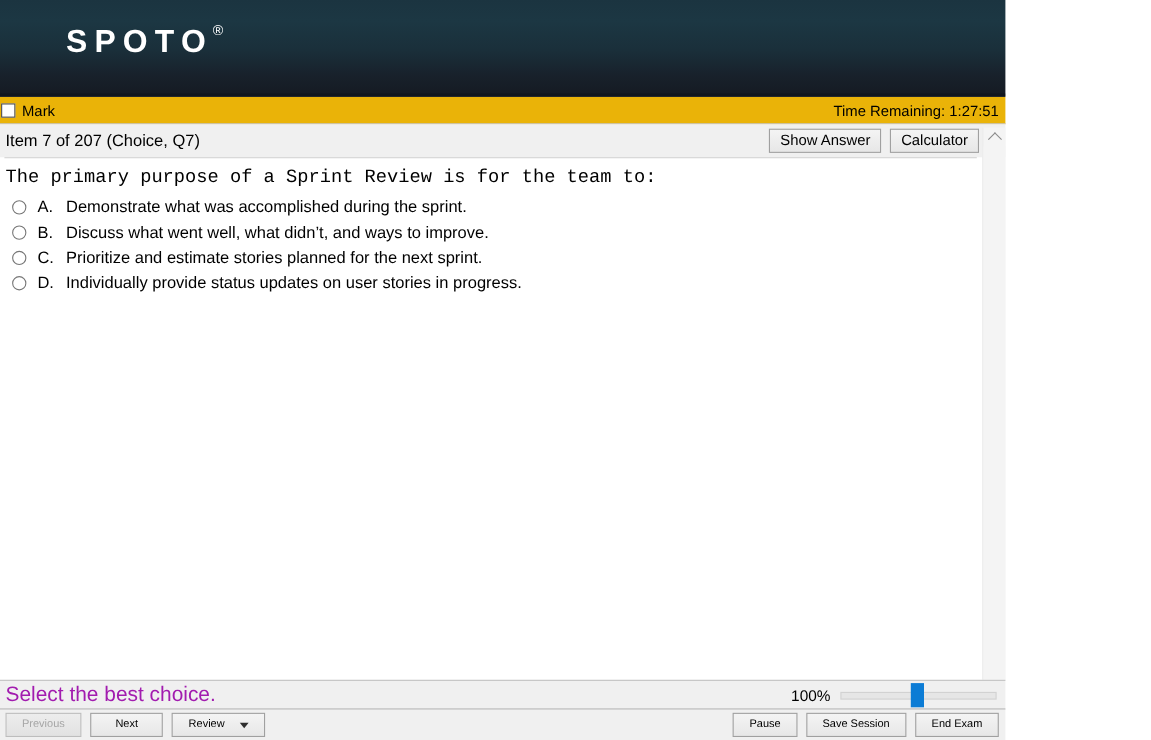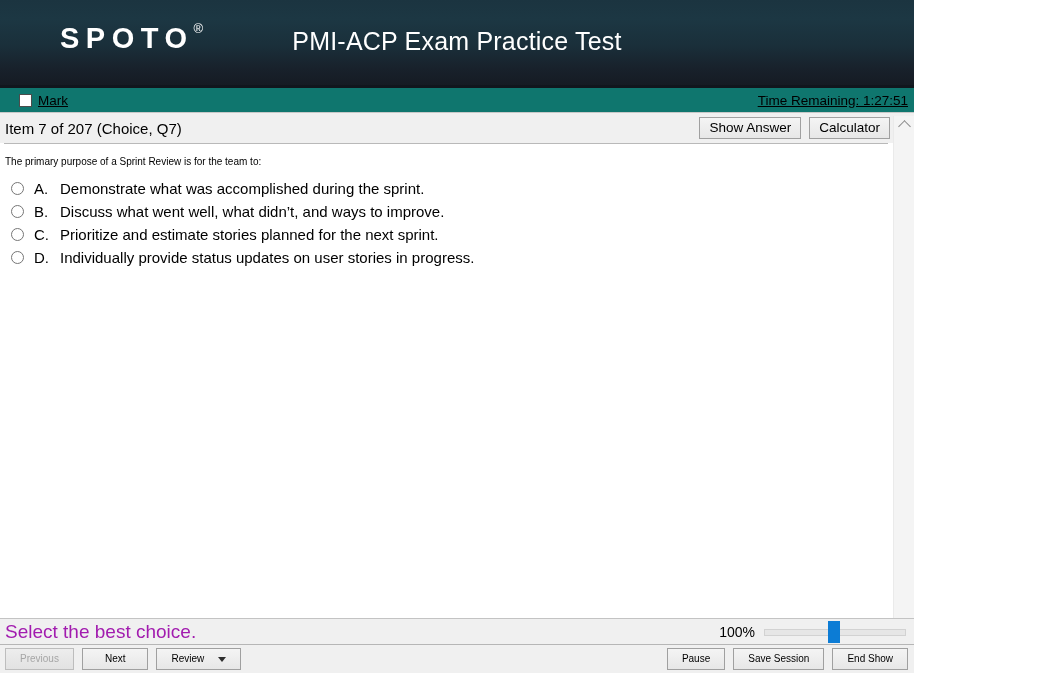--- a/index.html
+++ b/index.html
@@ -68,29 +68,28 @@
     position: absolute;
     left: 0; right: 0; bottom: 0;
     height: 3px;
     background: #11161d;
   }
 
   
   .markbar {
     flex: 0 0 25px;
     height: 25px;
-    background: #0f766e;
+    background: #eab308;
     border-bottom: 1px solid #c8c8c8;
     display: flex;
     align-items: center;
     justify-content: space-between;
-    padding: 0 6px 0 19px;
+    padding: 0 6px 0 1px;
     box-sizing: border-box;
     font-size: 13px;
-    text-decoration: underline;
   }
   .mark-wrap {
     display: flex;
     align-items: center;
     gap: 6px;
     cursor: default;
   }
   .checkbox {
     width: 13px;
     height: 13px;
@@ -168,24 +167,25 @@
   
   .content {
     flex: 1 1 auto;
     position: relative;
     background: #ffffff;
     padding: 9px 0 0 5px;
     box-sizing: border-box;
     overflow: hidden;
   }
   .stem {
-    font-size: 10px;
+    font-size: 17px;
     color: #000;
     line-height: 18px;
     margin-bottom: 7px;
+    font-family: Liberation Mono, monospace;
   }
   .options {
     display: flex;
     flex-direction: column;
     gap: 3px;
   }
   .option {
     display: flex;
     align-items: center;
     gap: 0;
@@ -315,21 +315,20 @@
   .toolbar .btn { padding: 2px 14px; font-size: 10px; }
   .toolbar .btn.wide { padding: 2px 22px; }
 </style>
 </head>
 <body>
 
 <div class="app">
 
   <div class="banner">
     <div class="banner-logo"><span>SPOTO</span><span class="reg">®</span></div>
-    <div class="banner-title">PMI-ACP Exam Practice Test</div>
     <div class="banner-bottom-edge"></div>
   </div>
 
   <div class="markbar">
     <div class="mark-wrap">
       <span class="checkbox"></span>
       <span class="mark-label">Mark</span>
     </div>
     <div class="timer">Time Remaining: 1:27:51</div>
   </div>
@@ -397,17 +396,17 @@
       <button class="btn disabled">Previous</button>
       <button class="btn wide">Next</button>
       <button class="btn split">
         <span>Review</span>
         <span class="caret-down"></span>
       </button>
     </div>
     <div class="toolbar-right">
       <button class="btn">Pause</button>
       <button class="btn">Save Session</button>
-      <button class="btn">End Show</button>
+      <button class="btn">End Exam</button>
     </div>
   </div>
 
 </div>
 
 </body></html>

